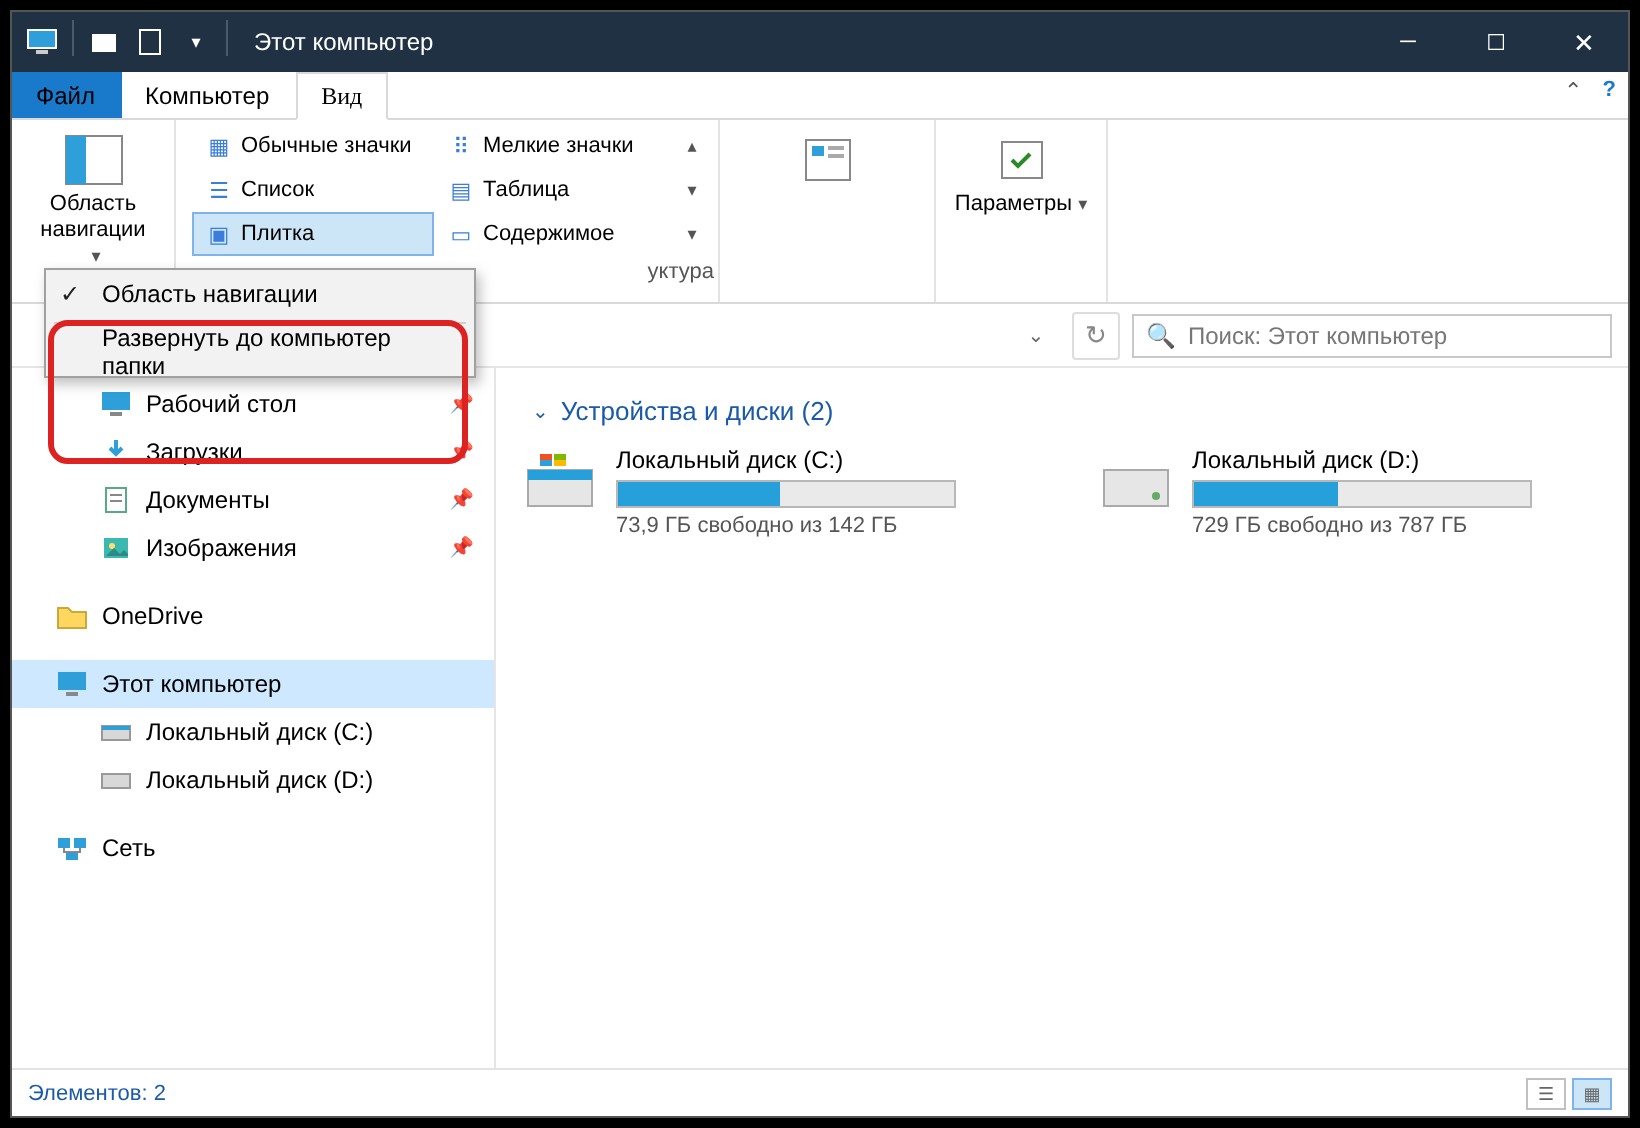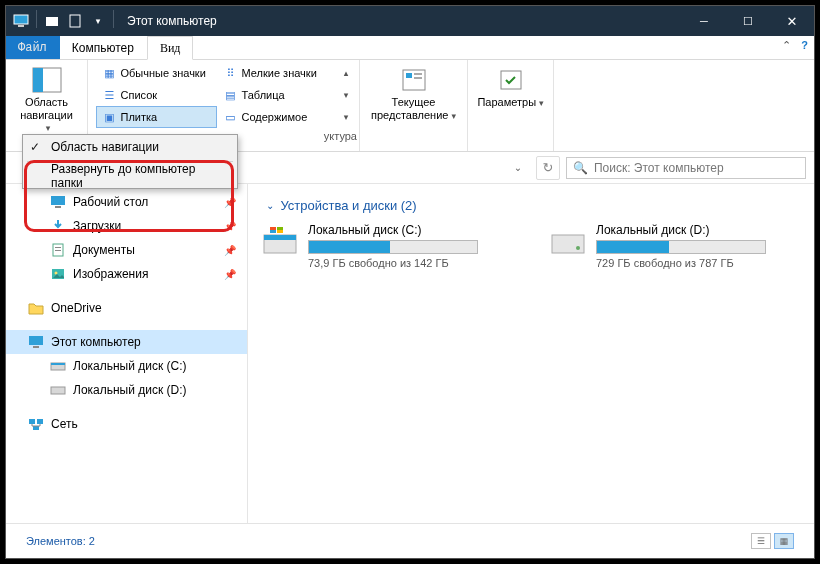--- a/index.html
+++ b/index.html
@@ -9,21 +9,21 @@
 .titlebar .tb-icons { display: flex; gap: 1px; padding: 0 4px;}
 .titlebar .tb-icons .qa { width: 22px; height: 22px; display: flex; align-items: center; justify-content: center; color: #fff; }
 .titlebar .sep { width: 1px; height: 18px; background: #4a5a6a; margin: 0 3px;}
 .titlebar .title { margin-left: 6px; }
 .titlebar .spacer { flex: 1; }
 .titlebar .sysbtn { width: 44px; height: 30px; display: flex; align-items: center; justify-content: center; color: #fff; font-size: 11px;}
 .titlebar .sysbtn.close { font-size: 13px; }
 
 .menutabs { height: 24px; background: #fff; display: flex; align-items: stretch; border-bottom: 1px solid #d9d9d9; position: relative;}
 .menutabs .tab { padding: 0 12px; font-size: 12px; display: flex; align-items: center; border-right: 1px solid transparent;}
-.menutabs .tab.file { background: #1979ca; color: #e5e5e5; font-family: Liberation Mono, monospace; }
+.menutabs .tab.file { background: #1979ca; color: #000000; }
 .menutabs .tab.active { border: 1px solid #d9d9d9; border-bottom: 1px solid #fff; background: #fff; margin-bottom: -1px; font-family: Liberation Serif, serif;}
 .menutabs .rightcorner { position: absolute; right: 6px; top: 3px; display: flex; gap: 10px; color: #555; font-size: 11px;}
 
 .ribbon { height: 92px; background: #fff; border-bottom: 1px solid #d9d9d9; display: flex; position: relative;}
 .rgroup { border-right: 1px solid #e3e3e3; padding: 3px 6px 2px 6px; display: flex; flex-direction: column; align-items: center; justify-content: flex-start; font-size: 11px;}
 .rgroup.big { width: 82px; }
 .rgroup .bigbtn { display: flex; flex-direction: column; align-items: center; text-align: center; line-height: 1.15; gap: 2px; padding: 2px 4px; border: 1px solid transparent;}
 .bigicon { width: 32px; height: 28px; display: flex; align-items: center; justify-content: center;}
 .layouts { display: flex; flex-direction: column; gap: 0; width: 256px;}
 .layouts .row { display: flex; }
@@ -56,21 +56,21 @@
 .grouphdr { color: #1a5aa8; font-size: 13px; margin: 6px 0 10px 4px; display: flex; align-items: center; gap: 6px;}
 .drives { display: flex; gap: 38px; }
 .drive { display: flex; gap: 10px; width: 250px;}
 .drive .dicon { width: 36px; height: 36px; }
 .drive .dinfo { flex: 1; }
 .drive .dname { font-size: 12px; margin-bottom: 3px;}
 .drive .bar { width: 170px; height: 14px; border: 1px solid #b8b8b8; background: #eaeaea; margin-bottom: 3px; position: relative;}
 .drive .bar .fill { height: 100%; background: #26a0da; }
 .drive .dfree { font-size: 11px; color: #555; }
 
-.status { height: 35px; border-top: 1px solid #e3e3e3; display: flex; align-items: center; font-size: 11px; padding: 0 20px; color: #1a5aa8;}
+.status { height: 24px; border-top: 1px solid #e3e3e3; display: flex; align-items: center; font-size: 11px; padding: 0 8px; color: #1a5aa8;}
 .status .spacer { flex: 1; }
 .status .viewsw { width: 20px; height: 16px; border: 1px solid #c0c0c0; margin-left: 3px; display: flex; align-items: center; justify-content: center; color: #666; font-size: 9px;}
 .status .viewsw.active { background: #cde6f7; border-color: #7eb4ea;}
 
 svg { display: block; }
 </style>
 </head>
 <body>
 
 <div class="window">
@@ -176,21 +176,20 @@
     <div class="rgroup" style="width:108px;">
       <div class="bigbtn">
         <div class="bigicon">
           <svg width="28" height="26">
               <rect x="3" y="3" width="22" height="20" fill="#fff" stroke="#888"></rect>
               <rect x="6" y="6" width="6" height="5" fill="#2e9fd8"></rect>
               <rect x="14" y="6" width="8" height="2" fill="#aaa"></rect>
               <rect x="14" y="10" width="8" height="2" fill="#aaa"></rect>
             </svg>
         </div>
-        <span><span>Текущее</span><br><span>представление</span><span class="arrow">▾</span></span>
       </div>
     </div>
 
 
     <div class="rgroup" style="width:86px;">
       <div class="bigbtn">
         <div class="bigicon">
           <svg width="28" height="26">
               <rect x="4" y="4" width="20" height="18" fill="#fff" stroke="#888"></rect>
               <path d="M9 13 l3 3 l6 -6" stroke="#2a8a2a" stroke-width="2" fill="none"></path>

